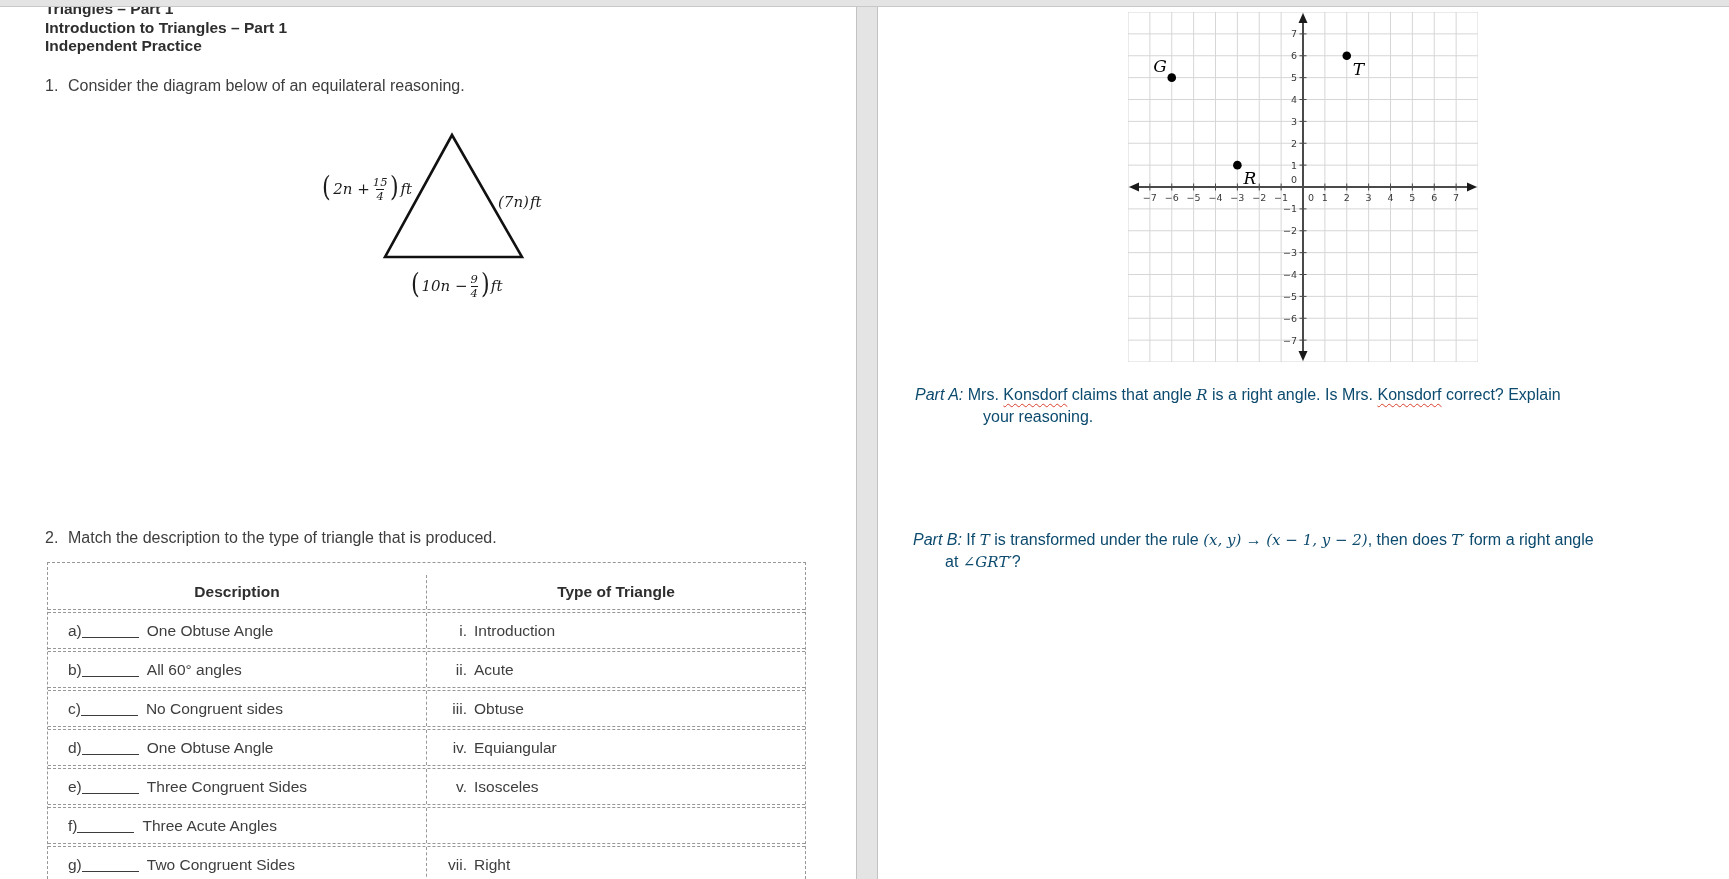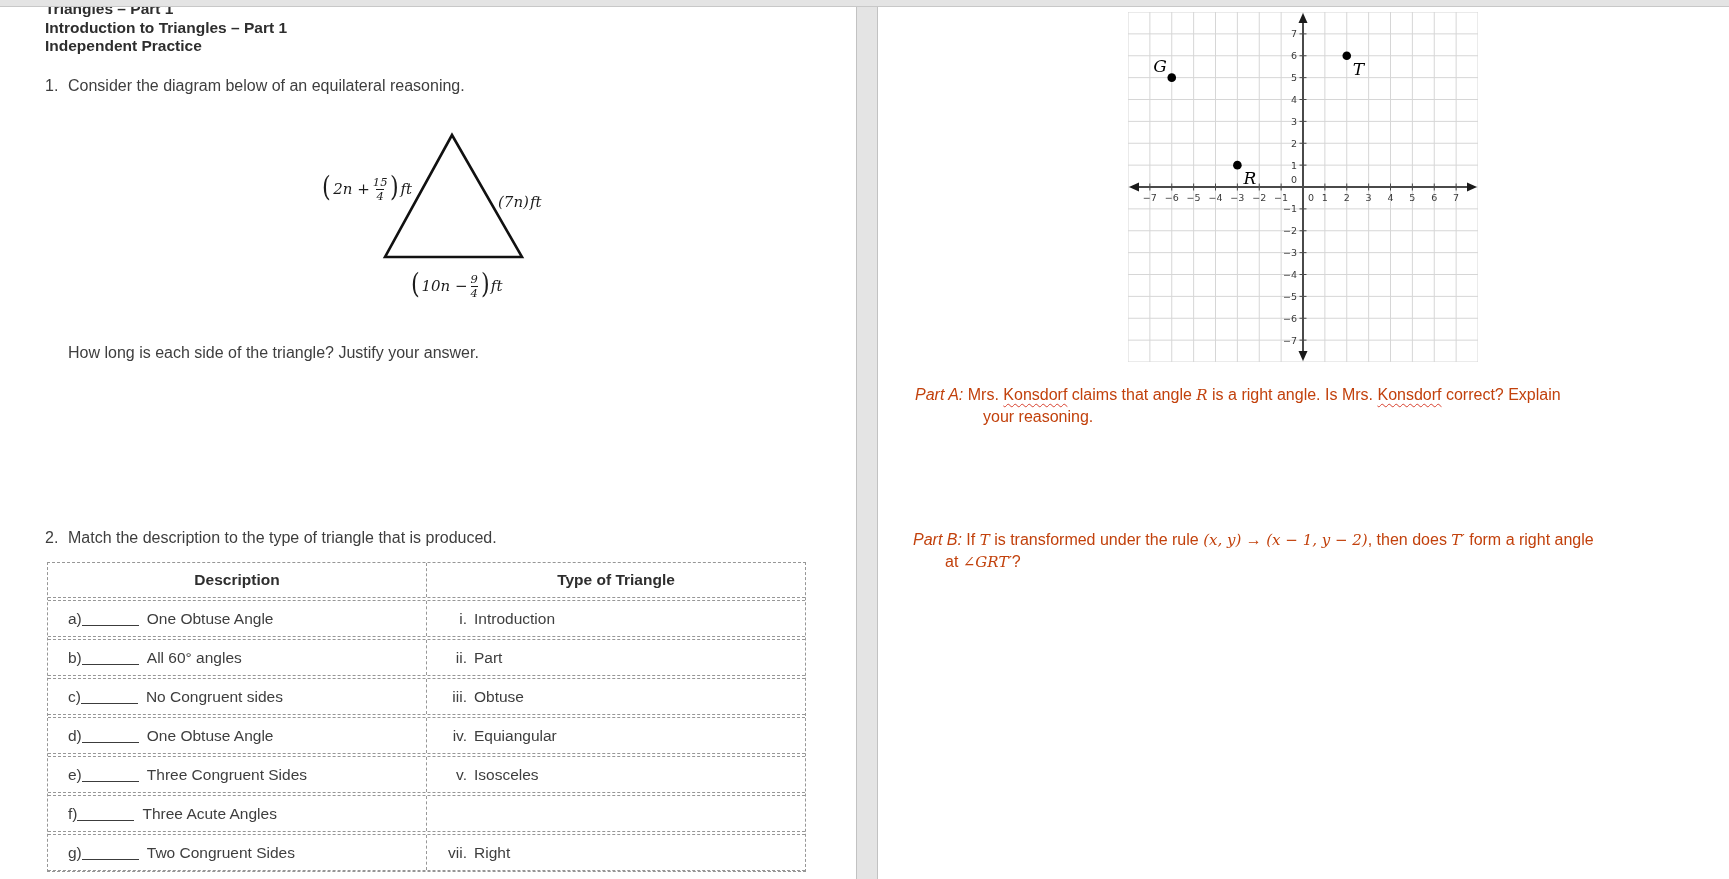--- a/index.html
+++ b/index.html
@@ -30,32 +30,32 @@
         line-height:1.1;margin:4px 2px;}
   .fden{border-top:1px solid #1c1c1c;}
   .unit{}
   .mvar{margin:16px 1px;}
 
   
   .match-table{position:absolute;left:47px;top:562px;width:757px;
                border:1.5px dashed #979797;background:#fff;font-size:15.5px;}
   .t-row{display:flex;align-items:center;height:35px;border-top:1.5px dashed #979797;
          border-bottom:1.5px dashed #979797;margin-top:2px;}
-  .t-row.head{height:34px;border-top:none;margin-top:0;font-weight:bold;color:#2e2e2e;align-items:flex-end;}
+  .t-row.head{height:34px;border-top:none;margin-top:12px;font-weight:bold;color:#2e2e2e;align-items:flex-end;}
   .t-cell{display:flex;align-items:center;height:100%;}
   .c1{flex:0 0 379px;border-right:1.5px dashed #979797;padding-left:20px;box-sizing:border-box;}
   .c2{flex:1 1 auto;padding-left:12px;}
   .t-row.head .t-cell{justify-content:center;padding-left:0;}
   .row-letter{flex:0 0 auto;}
   .answer-blank{display:inline-block;width:57px;height:14px;border-bottom:1.5px solid #3c3c3c;
                 margin-right:8px;}
   .numeral{display:inline-block;width:28px;text-align:right;margin-right:7px;}
 
   
-  .rp-line{position:absolute;font-size:16px;color:#c2410c;white-space:nowrap;}
+  .rp-line{position:absolute;font-size:16px;color:#0c4a6e;white-space:nowrap;}
   .seg-label{font-style:italic;}
   .seg-math{font-family:"DejaVu Serif",serif;font-style:italic;font-size:15px;}
   .seg-wavy{text-decoration:underline;text-decoration-style:wavy;
             text-decoration-color:#d8402e;text-decoration-thickness:1px;text-underline-offset:3px;}
 
   
   #graph-svg{position:absolute;left:1128px;top:12px;}
   .grid-line{stroke:#d6d6d6;stroke-width:1;}
   .axis{stroke:#4a4a4a;stroke-width:2;}
   .tick{stroke:#4a4a4a;stroke-width:1;}
@@ -104,23 +104,20 @@
       <span class="big-paren">(</span>
         <span class="mvar">10n −</span>
         <span class="frac">
           <span class="fnum">9</span>
           <span class="fden">4</span>
         </span>
         <span class="big-paren">)</span>
         <span class="unit">ft</span>
     </div>
 
-    <div class="q-line" style="left:68px;top:344px;">
-      <span>How long is each side of the triangle? Justify your answer.</span>
-    </div>
 
     <div class="q-line" style="left:45px;top:529px;">
       <span class="q-num">2.</span>
       <span>Match the description to the type of triangle that is produced.</span>
     </div>
 
     <div class="match-table">
       <div class="t-row head">
         <div class="t-cell c1">Description</div>
         <div class="t-cell c2">Type of Triangle</div>
@@ -138,21 +135,21 @@
             </div>
           </div>
           <div class="t-row">
             <div class="t-cell c1">
               <span class="row-letter">b)</span>
               <span class="answer-blank"></span>
               <span class="desc-text">All 60° angles</span>
             </div>
             <div class="t-cell c2">
               <span class="numeral">ii.</span>
-              <span class="type-text">Part</span>
+              <span class="type-text">Acute</span>
             </div>
           </div>
           <div class="t-row">
             <div class="t-cell c1">
               <span class="row-letter">c)</span>
               <span class="answer-blank"></span>
               <span class="desc-text">No Congruent sides</span>
             </div>
             <div class="t-cell c2">
               <span class="numeral">iii.</span>

